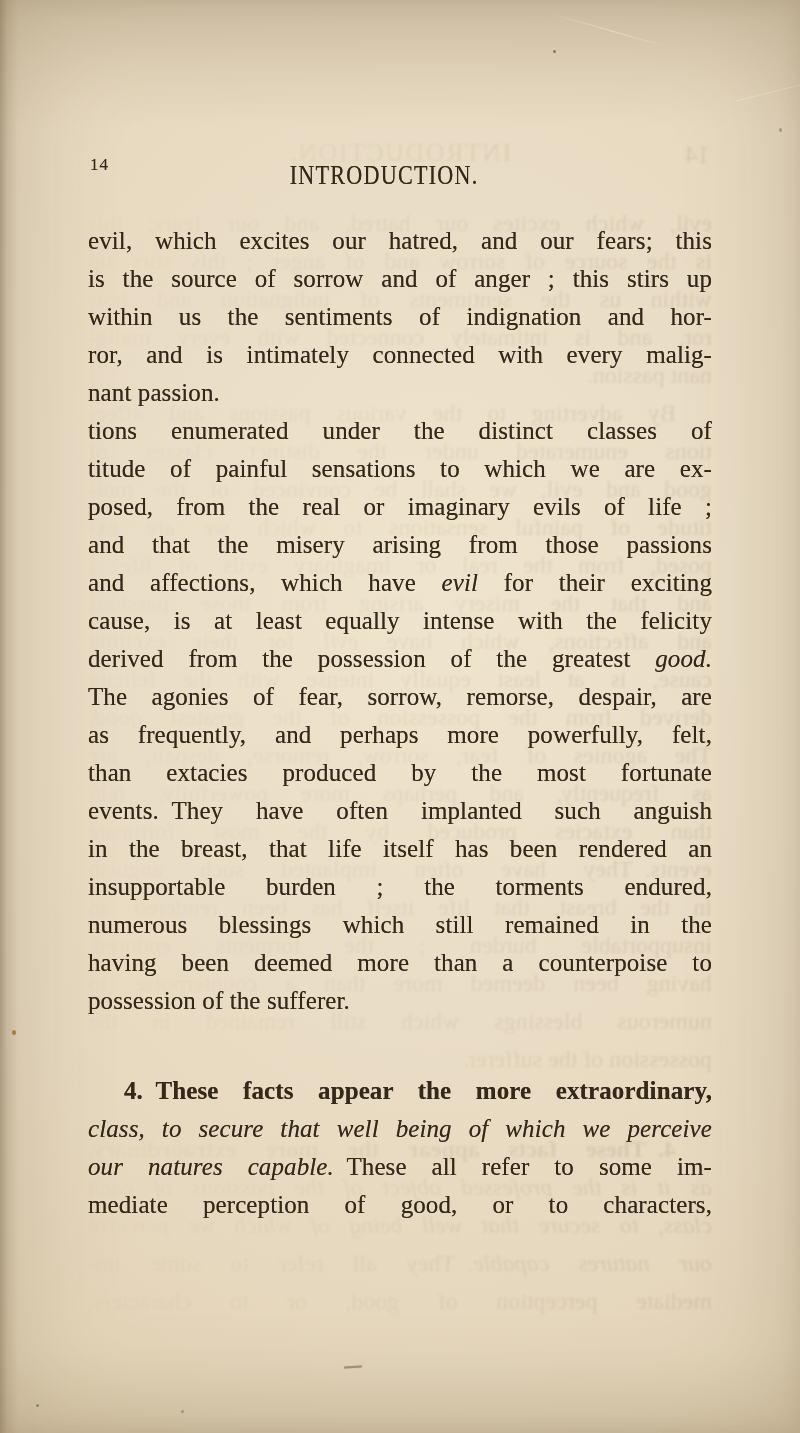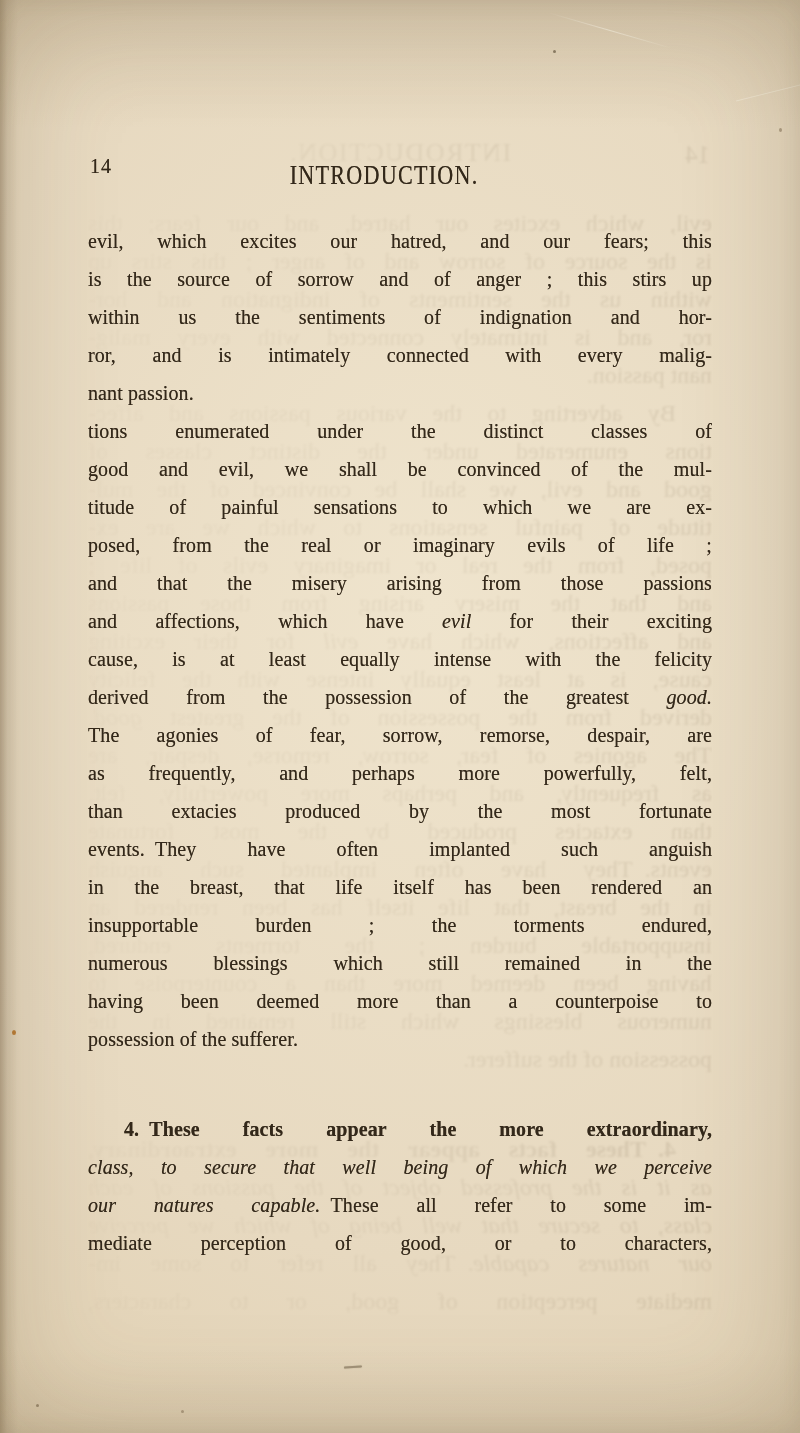--- a/index.html
+++ b/index.html
@@ -23,30 +23,30 @@
     position: absolute; inset: 0; pointer-events: none;
     box-shadow: inset 0 0 110px 12px rgba(92,70,40,.20),
                 inset 0 0 22px rgba(92,70,40,.12);
   }
   .edge-left {
     position: absolute; left: 0; top: 0; width: 18px; height: 100%;
     background: linear-gradient(90deg, rgba(98,76,44,.30), rgba(98,76,44,.10) 7px, rgba(98,76,44,0) 18px);
   }
   
   .header { position: absolute; top: 152px; left: 88px; width: 624px; height: 34px; color: var(--ink); }
-  .pagenum { position: absolute; left: 2px; top: 3px; font-size: 20px; letter-spacing: 1px;
+  .pagenum { position: absolute; left: 2px; top: 3px; font-size: 17px; letter-spacing: 1px;
              text-shadow: 0 0 .6px rgba(45,34,18,.6); }
   .title-wrap { position: absolute; left: 0; right: 0; top: 8px; text-align: center; }
   .title { display: inline-block; font-size: 27px; letter-spacing: 1.5px;
            transform: translateX(-16px) scaleX(.82);
            text-shadow: 0 0 .7px rgba(45,34,18,.65); }
   
   .body {
     position: absolute; top: 222px; left: 88px; width: 624px;
-    font-size: 20px; line-height: 38px; color: var(--ink);
+    font-size: 25px; line-height: 38px; color: var(--ink);
     text-shadow: 0 0 .6px rgba(45,34,18,.6);
     letter-spacing: .1px;
   }
   .line { text-align: justify; text-align-last: justify; }
   .line.end { text-align-last: left; }
   .line.indent { padding-left: 36px; }
   .line.gap { margin-top: 52px; font-weight: bold; }
   .line.it, span.it { font-style: italic; }
   
   .ghost {
@@ -128,21 +128,20 @@
     <span class="title-wrap"><span class="title">INTRODUCTION.</span></span>
   </div>
 
   <div class="body">
       <div class="line"><span>evil, which excites our hatred, and our fears; this</span></div>
       <div class="line"><span>is the source of sorrow and of anger ; this stirs up</span></div>
       <div class="line"><span>within us the sentiments of indignation and hor-</span></div>
       <div class="line"><span>ror, and is intimately connected with every malig-</span></div>
       <div class="line end"><span>nant passion.</span></div>
       <div class="line"><span>tions enumerated under the distinct classes of</span></div>
-      <div class="line"><span>good and evil, we shall be convinced of the mul-</span></div>
       <div class="line"><span>titude of painful sensations to which we are ex-</span></div>
       <div class="line"><span>posed, from the real or imaginary evils of life ;</span></div>
       <div class="line"><span>and that the misery arising from those passions</span></div>
       <div class="line"><span>and affections, which have </span><span class="it">evil</span><span> for their exciting</span></div>
       <div class="line"><span>cause, is at least equally intense with the felicity</span></div>
       <div class="line"><span>derived from the possession of the greatest </span><span class="it">good.</span></div>
       <div class="line"><span>The agonies of fear, sorrow, remorse, despair, are</span></div>
       <div class="line"><span>as frequently, and perhaps more powerfully, felt,</span></div>
       <div class="line"><span>than extacies produced by the most fortunate</span></div>
       <div class="line"><span>events. They have often implanted such anguish</span></div>

